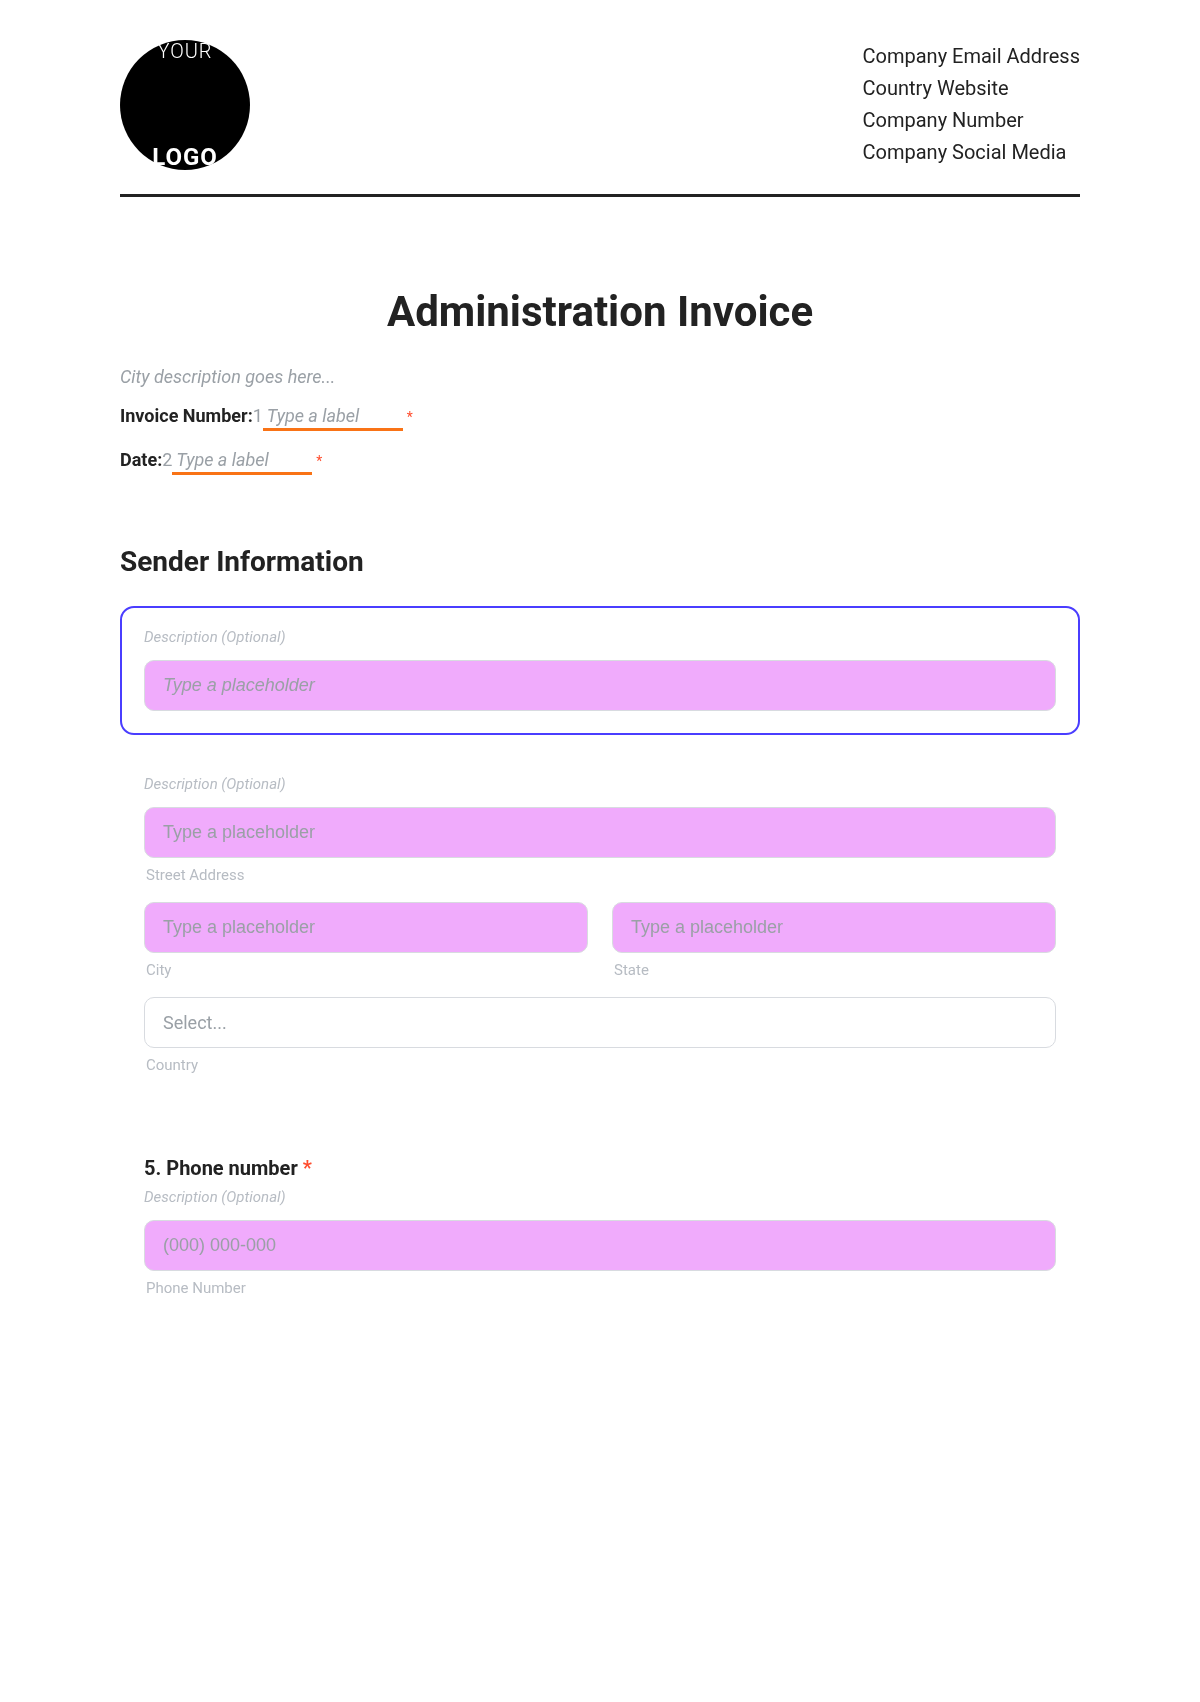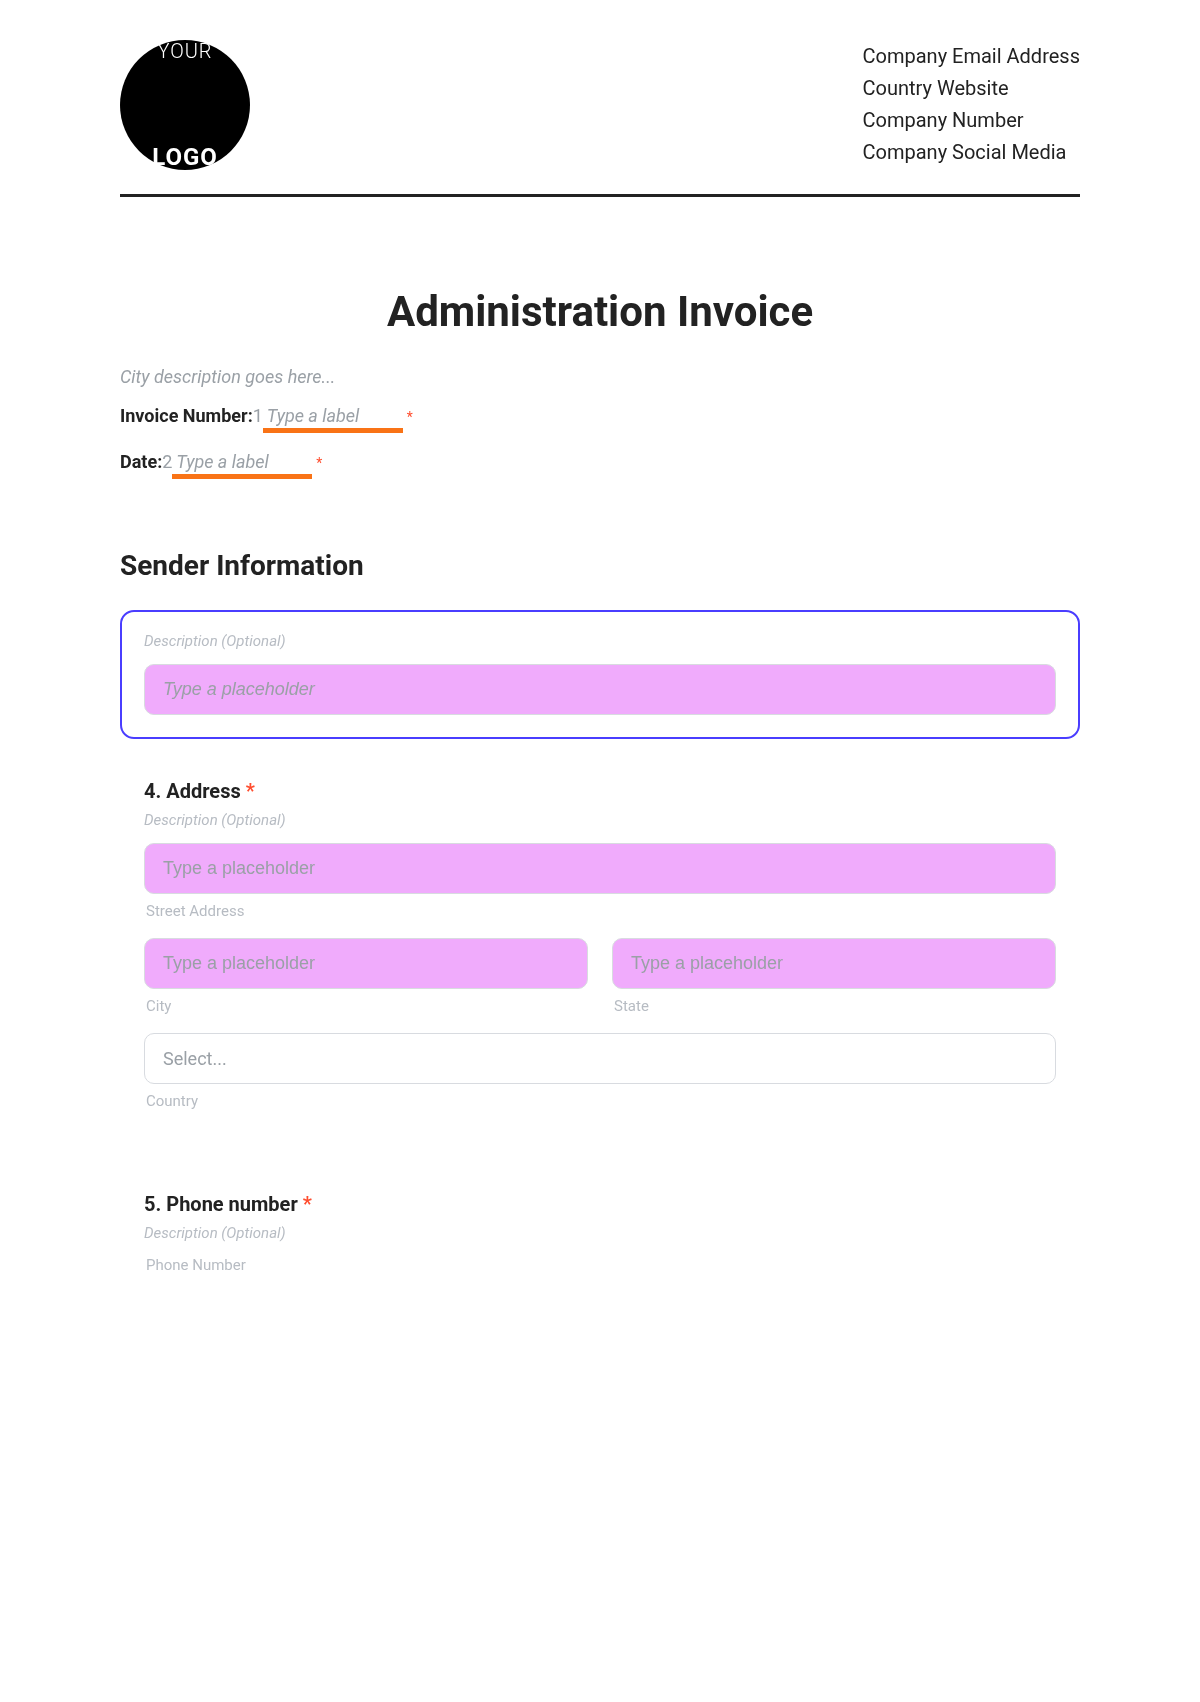--- a/index.html
+++ b/index.html
@@ -59,21 +59,21 @@
     align-items: baseline;
     gap: 0;
     margin-bottom: 18px;
     font-size: 18px;
   }
   .inline-label { font-weight: 700; }
   .inline-num { color: #9aa0a6; }
   .inline-placeholder {
     color: #9aa0a6;
     font-style: italic;
-    border-bottom: 5px solid #f97316;
+    border-bottom: 3px solid #f97316;
     padding: 0 4px 2px 4px;
     min-width: 140px;
     display: inline-block;
   }
   .req { color: #ff4d2e; font-size: 14px; vertical-align: super; margin-left: 4px; }
   .section-heading {
     font-size: 28px;
     font-weight: 700;
     margin: 70px 0 28px 0;
   }
@@ -171,24 +171,20 @@
   </div>
 
   <div class="section-heading">Sender Information</div>
 
   <div class="field active">
     <div class="field-desc">Description (Optional)</div>
     <input class="text-input italic-ph" type="text" placeholder="Type a placeholder" style="">
   </div>
 
   <div class="field">
-    <div class="field-title">
-      <span>4. Address</span>
-      <span class="star">*</span>
-    </div>
     <div class="field-desc">Description (Optional)</div>
 
     <input class="text-input" type="text" placeholder="Type a placeholder" style="">
     <div class="sub-label">Street Address</div>
 
     <div class="row">
       <div class="col">
         <input class="text-input" type="text" placeholder="Type a placeholder" style="">
         <div class="sub-label">City</div>
       </div>
@@ -203,16 +199,17 @@
     </div>
     <div class="sub-label">Country</div>
   </div>
 
   <div class="field">
     <div class="field-title">
       <span>5. Phone number</span>
       <span class="star">*</span>
     </div>
     <div class="field-desc">Description (Optional)</div>
+    <input class="text-input" type="text" placeholder="(000) 000-000" style="">
     <div class="sub-label" style="margin-bottom:0">Phone Number</div>
   </div>
 
 </div>
 
 </body></html>

